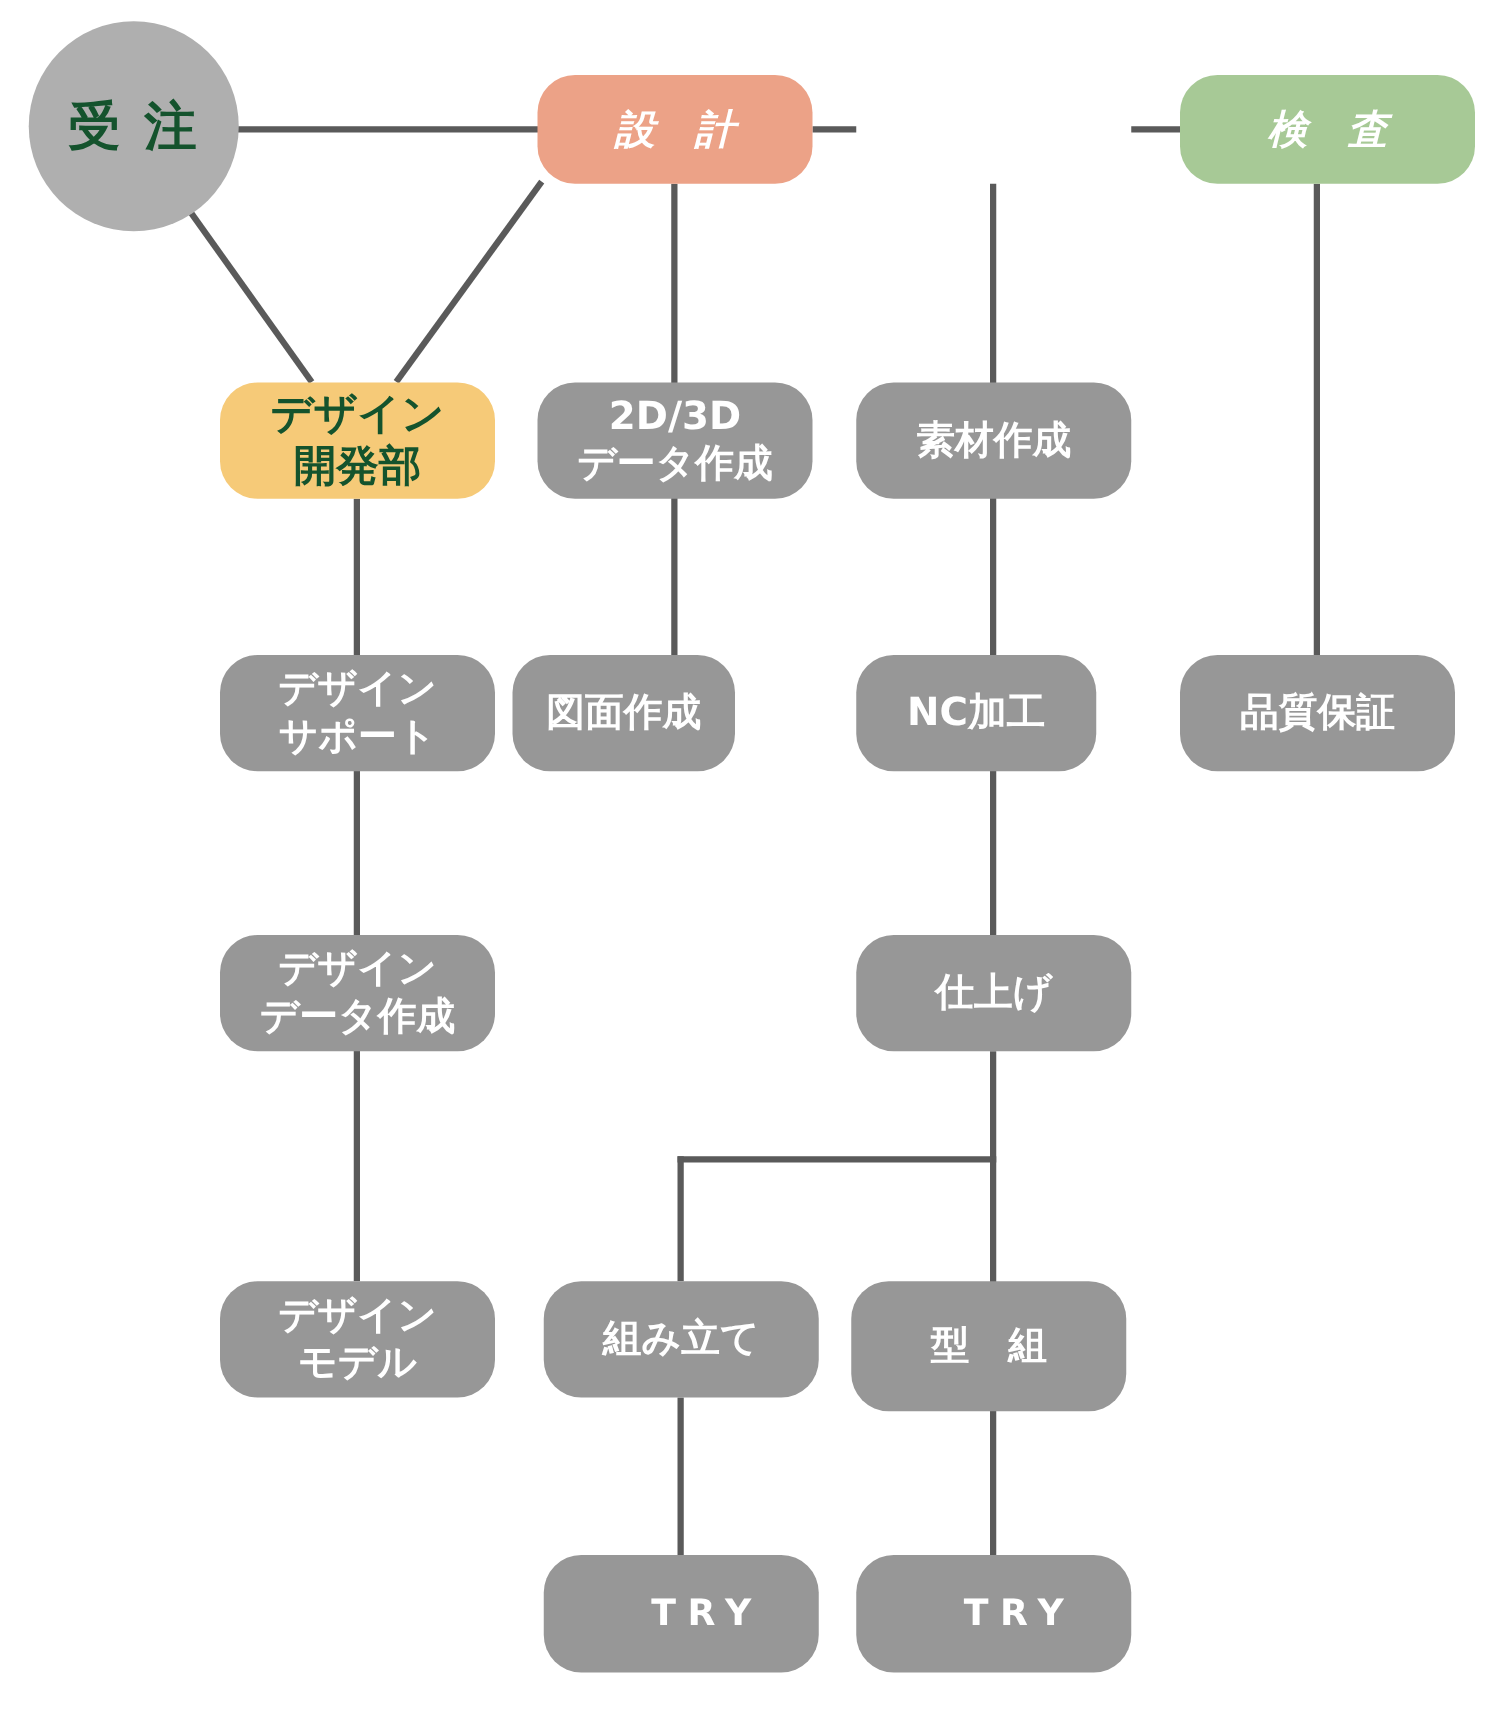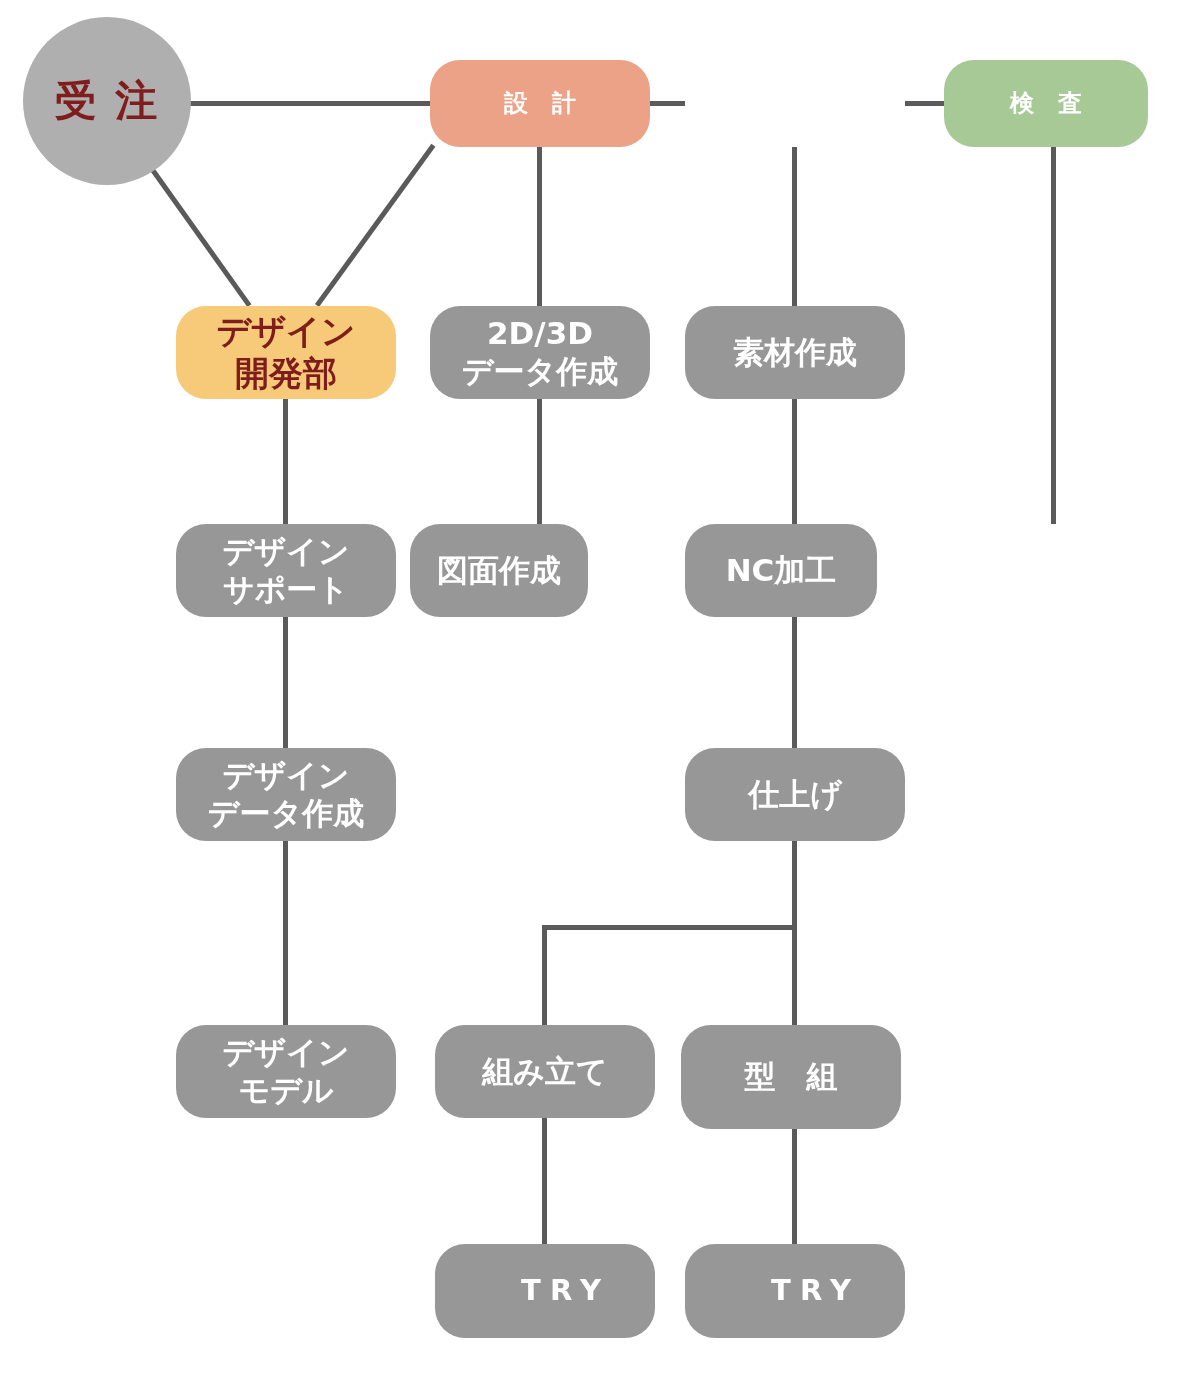--- a/index.html
+++ b/index.html
@@ -23,33 +23,33 @@
     justify-content: center;
     text-align: center;
     border-radius: 30px;
     font-weight: bold;
     color: #FFFFFF;
     white-space: pre-line;
     line-height: 1.22;
     z-index: 2;
     box-sizing: border-box;
   }
-  .node.dark { color: #7f1d1d; }
+  .node.dark { color: #14532d; }
   .circle { border-radius: 50%; }
-  .fs-header { font-size: 24px; }
+  .fs-header { font-size: 32px; font-style: italic; }
   .fs-start  { font-size: 42px; letter-spacing: 2px; }
   .fs-dept   { font-size: 34px; }
   .fs-proc   { font-size: 31px; }
   .fs-try    { font-size: 29px; letter-spacing: 0.32em; text-indent: 0.32em; padding-left: 32px; }
 
   
   #n-juchu          { left: 23px;   top: 17px;   width: 168px; height: 168px; }
   #n-sekkei         { left: 430px;  top: 60px;   width: 220px; height: 87px; }
   #n-seizo          { left: 685px;  top: 60px;   width: 220px; height: 87px; }
-  #n-kensa          { left: 944px;  top: 60px;   width: 204px; height: 87px; }
+  #n-kensa          { left: 944px;  top: 60px;   width: 236px; height: 87px; }
   #n-design-dept    { left: 176px;  top: 306px;  width: 220px; height: 93px; }
   #n-2d3d           { left: 430px;  top: 306px;  width: 220px; height: 93px; }
   #n-sozai          { left: 685px;  top: 306px;  width: 220px; height: 93px; }
   #n-sunpo          { left: 944px;  top: 306px;  width: 220px; height: 93px; }
   #n-design-support { left: 176px;  top: 524px;  width: 220px; height: 93px; }
   #n-zumen          { left: 410px;  top: 524px;  width: 178px; height: 93px; }
   #n-nc             { left: 685px;  top: 524px;  width: 192px; height: 93px; }
   #n-hinshitsu      { left: 944px;  top: 524px;  width: 220px; height: 93px; }
   #n-design-data    { left: 176px;  top: 748px;  width: 220px; height: 93px; }
   #n-shiage         { left: 685px;  top: 748px;  width: 220px; height: 93px; }
@@ -112,20 +112,21 @@
   <div id="n-sozai" class="node fs-proc" style="background-color: rgb(151, 151, 151);">素材作成</div>
 
 
   <div id="n-design-support" class="node fs-proc" style="background-color: rgb(151, 151, 151);">デザイン
 サポート</div>
 
   <div id="n-zumen" class="node fs-proc" style="background-color: rgb(151, 151, 151);">図面作成</div>
 
   <div id="n-nc" class="node fs-proc" style="background-color: rgb(151, 151, 151);">NC加工</div>
 
+  <div id="n-hinshitsu" class="node fs-proc" style="background-color: rgb(151, 151, 151);">品質保証</div>
 
   <div id="n-design-data" class="node fs-proc" style="background-color: rgb(151, 151, 151);">デザイン
 データ作成</div>
 
   <div id="n-shiage" class="node fs-proc" style="background-color: rgb(151, 151, 151);">仕上げ</div>
 
   <div id="n-design-model" class="node fs-proc" style="background-color: rgb(151, 151, 151);">デザイン
 モデル</div>
 
   <div id="n-kumitate" class="node fs-proc" style="background-color: rgb(151, 151, 151);">組み立て</div>

